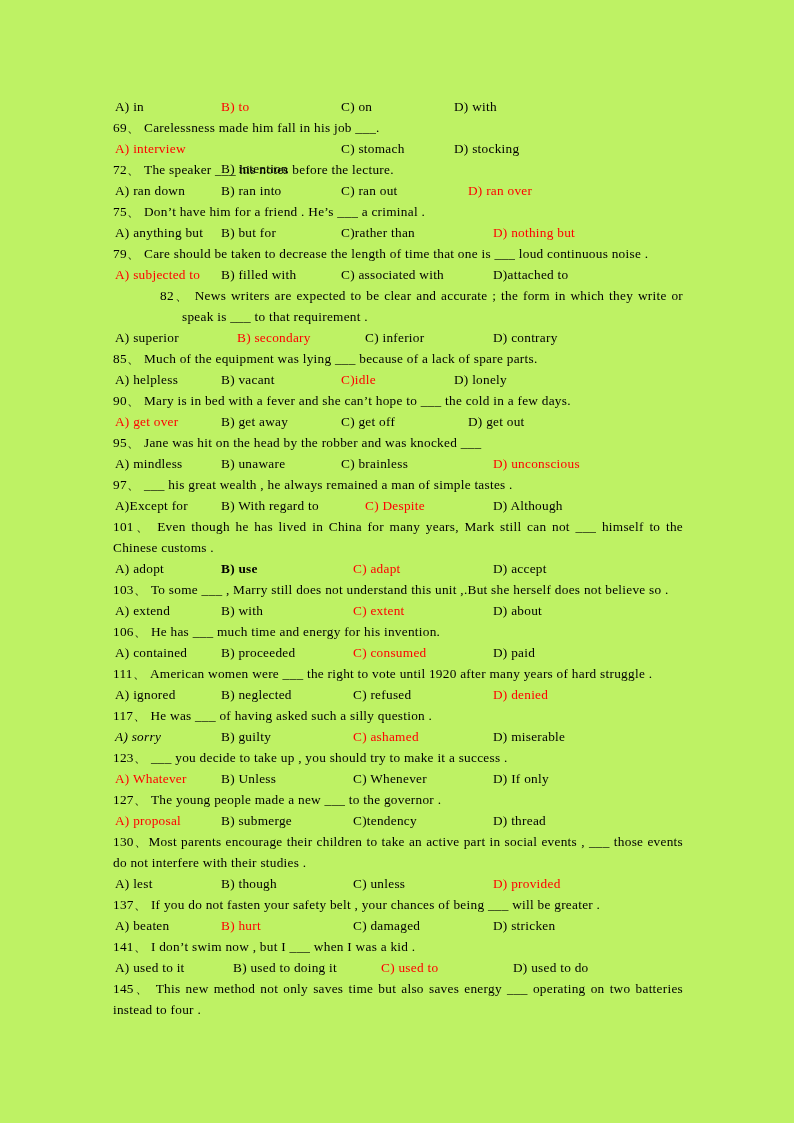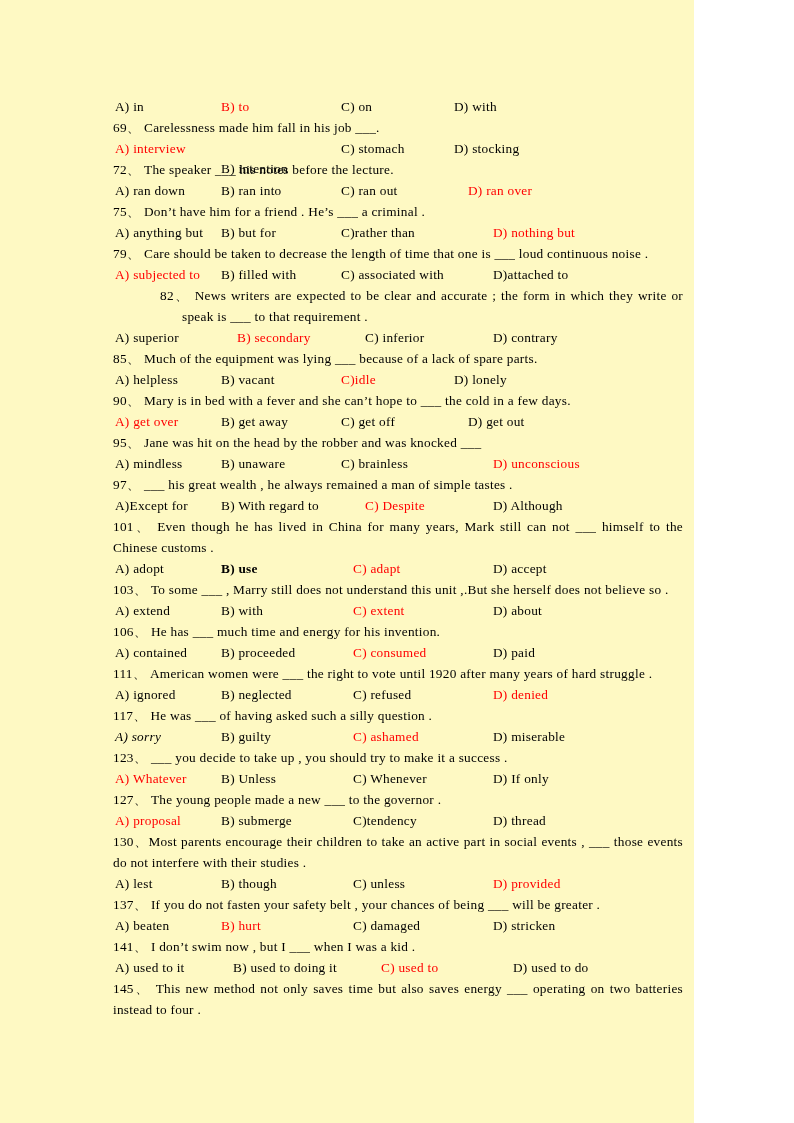--- a/index.html
+++ b/index.html
@@ -9,23 +9,23 @@
   }
   body {
     width: 794px;
     height: 1123px;
     font-family: "Liberation Serif", "DejaVu Serif", serif;
     color: #000000;
     overflow: hidden;
   }
   #page {
     position: relative;
-    width: 694px;
+    width: 794px;
     height: 1123px;
-    background: #fef9c3;
+    background: #bef264;
   }
   #content {
     position: absolute;
     left: 113px;
     top: 96px;
     width: 570px;
   }
   .line {
     font-size: 13.3px;
     line-height: 21px;

